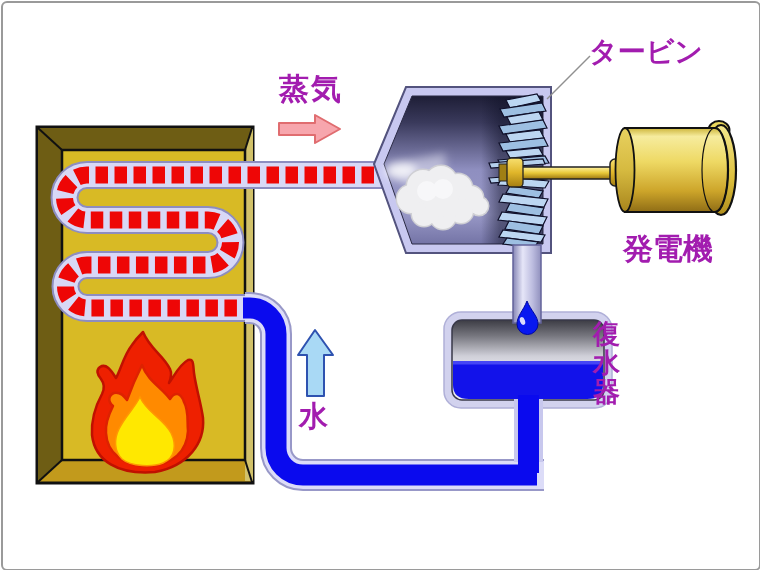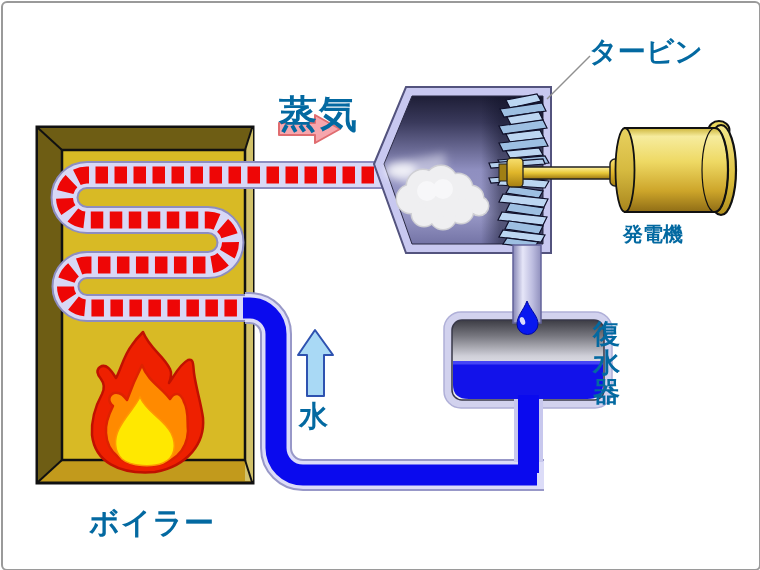--- a/index.html
+++ b/index.html
@@ -1,20 +1,20 @@
 <!DOCTYPE html>
 <html><head>
 <meta charset="utf-8">
 <style>
   html,body{margin:0;padding:0;background:#fff;}
   .page{position:relative;width:756px;height:566px;margin:1px;border:2px solid #9a9a9a;border-radius:6px;background:#fff;overflow:hidden;font-family:"DejaVu Sans",sans-serif;}
-  .lbl{position:absolute;color:#0369a1;font-weight:700;white-space:nowrap;}
-  #lbl-steam{left:276px;top:66px;font-size:38px;letter-spacing:2px;margin-top:20px;}
+  .lbl{position:absolute;color:#a21caf;font-weight:700;white-space:nowrap;}
+  #lbl-steam{left:276px;top:66px;font-size:30px;letter-spacing:2px;}
   #lbl-turbine{left:586px;top:30px;font-size:28px;}
-  #lbl-generator{left:620px;top:218px;font-size:20px;}
+  #lbl-generator{left:620px;top:226px;font-size:30px;}
   #lbl-condenser{left:590px;top:316px;font-size:27px;line-height:29px;width:30px;word-break:break-all;white-space:normal;}
   #lbl-water{left:296px;top:394px;font-size:29px;}
   #lbl-boiler{left:86px;top:500px;font-size:30px;letter-spacing:1px;}
   svg{position:absolute;left:0;top:0;}
 </style>
 </head>
 <body>
 
 <div class="page">
 <svg width="756" height="566" viewBox="0 0 756 566">
@@ -194,14 +194,13 @@
   <polygon points="312,327 330,352 321,352 321,393 304,393 304,352 295,352" fill="#a9d9f5" stroke="#2e52b0" stroke-width="2" stroke-linejoin="round"></polygon>
 
   <line x1="544" y1="96" x2="587" y2="53" stroke="#909090" stroke-width="1.5"></line>
 </svg>
 
 <div class="lbl" id="lbl-steam">蒸気</div>
 <div class="lbl" id="lbl-turbine">タービン</div>
 <div class="lbl" id="lbl-generator">発電機</div>
 <div class="lbl" id="lbl-condenser">復水器</div>
 <div class="lbl" id="lbl-water">水</div>
-<div class="lbl" id="lbl-boiler">ボイラー</div>
 </div>
 
 </body></html>

